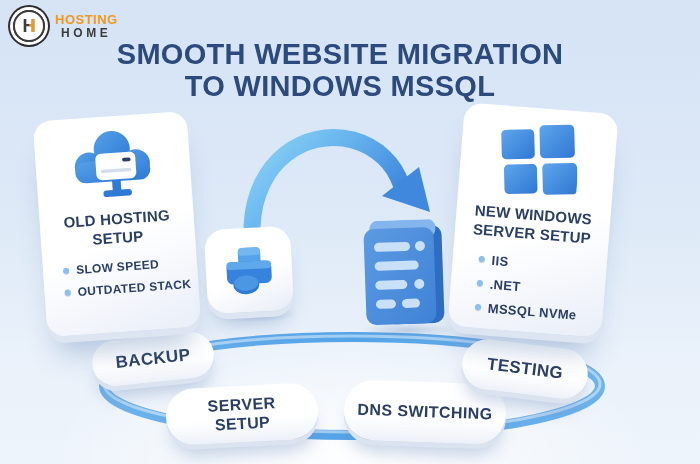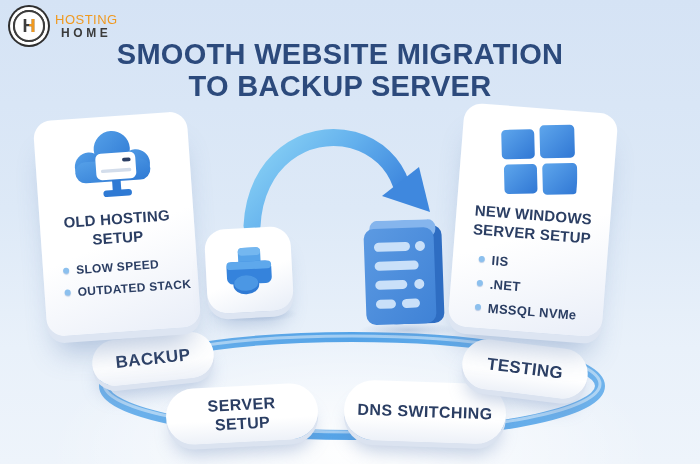--- a/index.html
+++ b/index.html
@@ -14,21 +14,21 @@
   .brand{position:absolute;left:10px;top:7px;display:flex;align-items:center;gap:7px;z-index:5;}
   .badge{position:relative;width:38px;height:38px;border-radius:50%;background:#3d3d3d;
          display:flex;align-items:center;justify-content:center;
          box-shadow:0 0 0 2px #2e2e2e, inset 0 0 0 3px #ffffff;}
   .badge-inner{width:28px;height:28px;border-radius:50%;background:#ffffff;border:2px solid #3d3d3d;
          display:flex;align-items:center;justify-content:center;position:relative;}
   .badge-h{position:relative;font-weight:bold;font-size:18px;line-height:1;}
   .badge-h .h-base{color:#3d3d3d;}
   .badge-h .h-top{position:absolute;left:0;top:0;color:#f0991f;clip-path:inset(0 0 0 52%);}
   .brand-text{display:flex;flex-direction:column;line-height:1.05;}
-  .brand-hosting{color:#f0991f;font-size:13px;font-weight:normal;letter-spacing:.5px;}
+  .brand-hosting{color:#f0991f;font-size:13px;font-weight:bold;letter-spacing:.5px;}
   .brand-home{color:#3b3b3b;font-size:12px;font-weight:bold;letter-spacing:3.6px;margin-left:6px;}
   
   .title{position:absolute;left:0;top:26px;width:656px;margin:12px;text-align:center;z-index:4;
          font-size:29px;line-height:32px;font-weight:bold;color:#2c4a7c;letter-spacing:.3px;}
   
   .card{position:absolute;border-radius:18px;z-index:3;
         background:linear-gradient(160deg,#ffffff 55%,#e9eef8 100%);
         box-shadow:0 7px 0 #dde5f2, 0 26px 28px -10px rgba(105,135,185,.45);
         display:flex;flex-direction:column;align-items:center;}
   .card-old{left:40px;top:116px;width:154px;height:216px;transform:rotate(-4deg);}
@@ -84,21 +84,21 @@
       </div>
     </div>
     <div class="brand-text">
       <span class="brand-hosting">HOSTING</span>
       <span class="brand-home">HOME</span>
     </div>
   </header>
 
   <h1 class="title">
     <span>SMOOTH WEBSITE MIGRATION</span><br>
-    <span>TO BACKUP SERVER</span>
+    <span>TO WINDOWS MSSQL</span>
   </h1>
 
   <svg class="loop" width="700" height="464" viewBox="0 0 700 464">
     <defs>
       <linearGradient id="loopGrad" x1="0" y1="0" x2="1" y2="0">
         <stop offset="0" stop-color="#6fb3ec"></stop>
         <stop offset="0.5" stop-color="#54a3e7"></stop>
         <stop offset="1" stop-color="#6fb3ec"></stop>
       </linearGradient>
     </defs>

